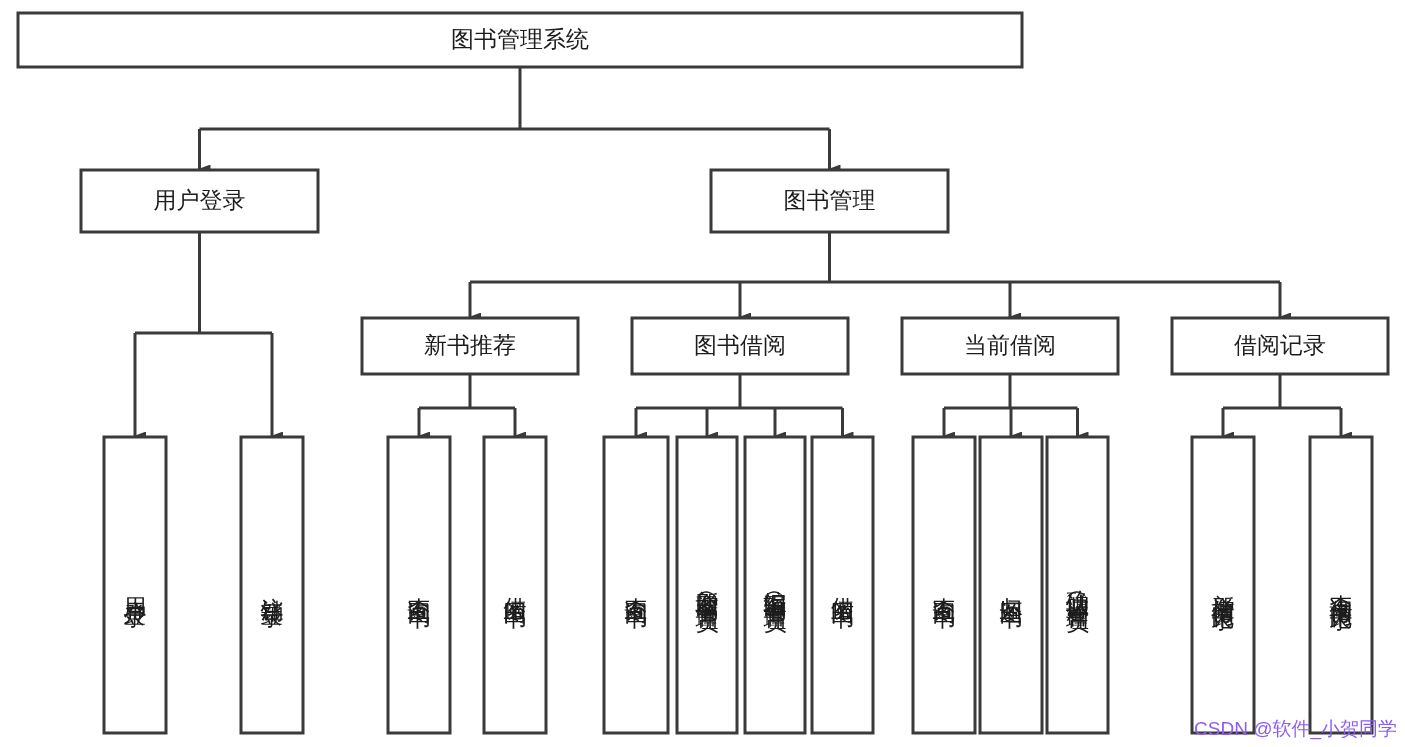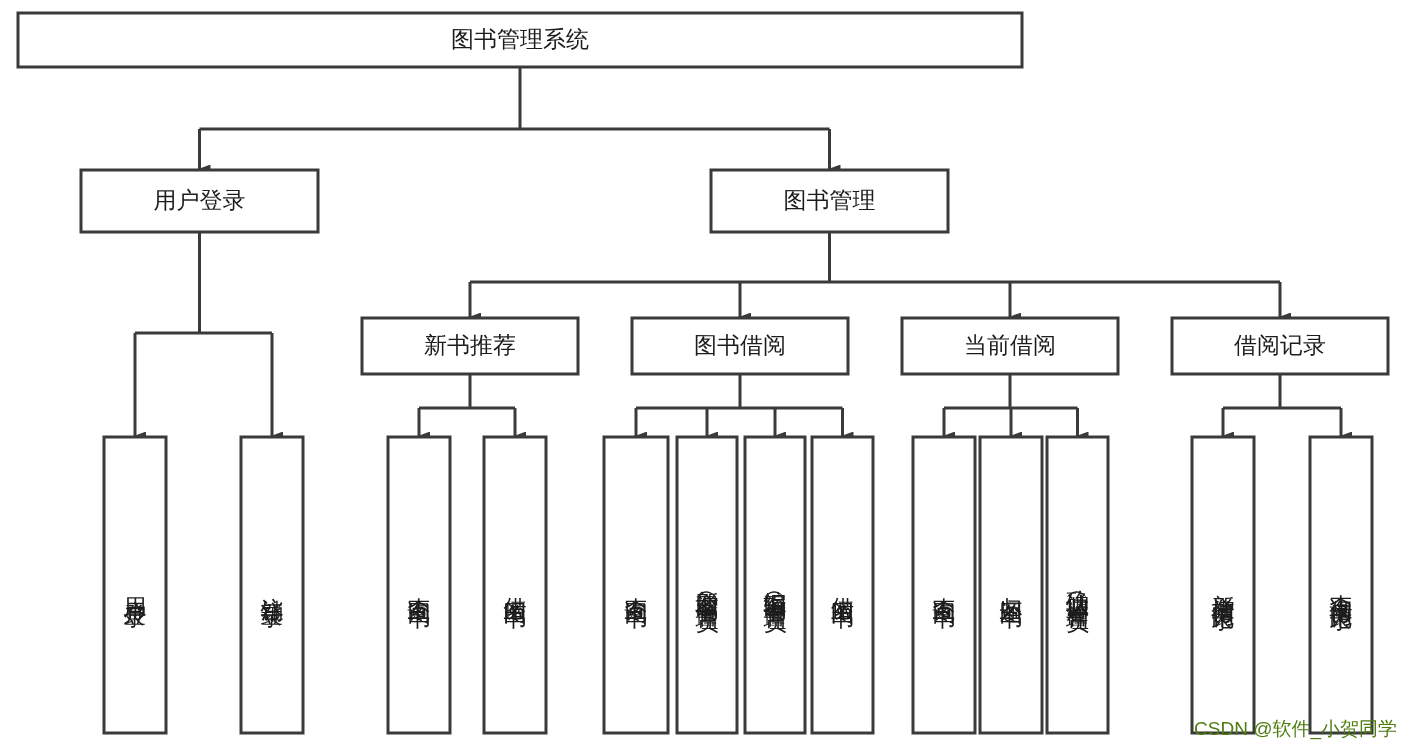--- a/index.html
+++ b/index.html
@@ -60,21 +60,21 @@
     text-align: center;
     white-space: nowrap;
     pointer-events: none;
   }
   .watermark {
     position: absolute;
     right: 8px;
     bottom: 4px;
     font-family: "Liberation Sans", "DejaVu Sans", sans-serif;
     font-size: 19px;
-    color: #4d7c0f;
+    color: #8b5cf6;
     white-space: nowrap;
   }
 </style>
 </head>
 <body>
 
 <div id="diagram-root">
 
   <svg id="tree-svg" viewBox="0 0 1405 747" xmlns="http://www.w3.org/2000/svg">
     <defs>

